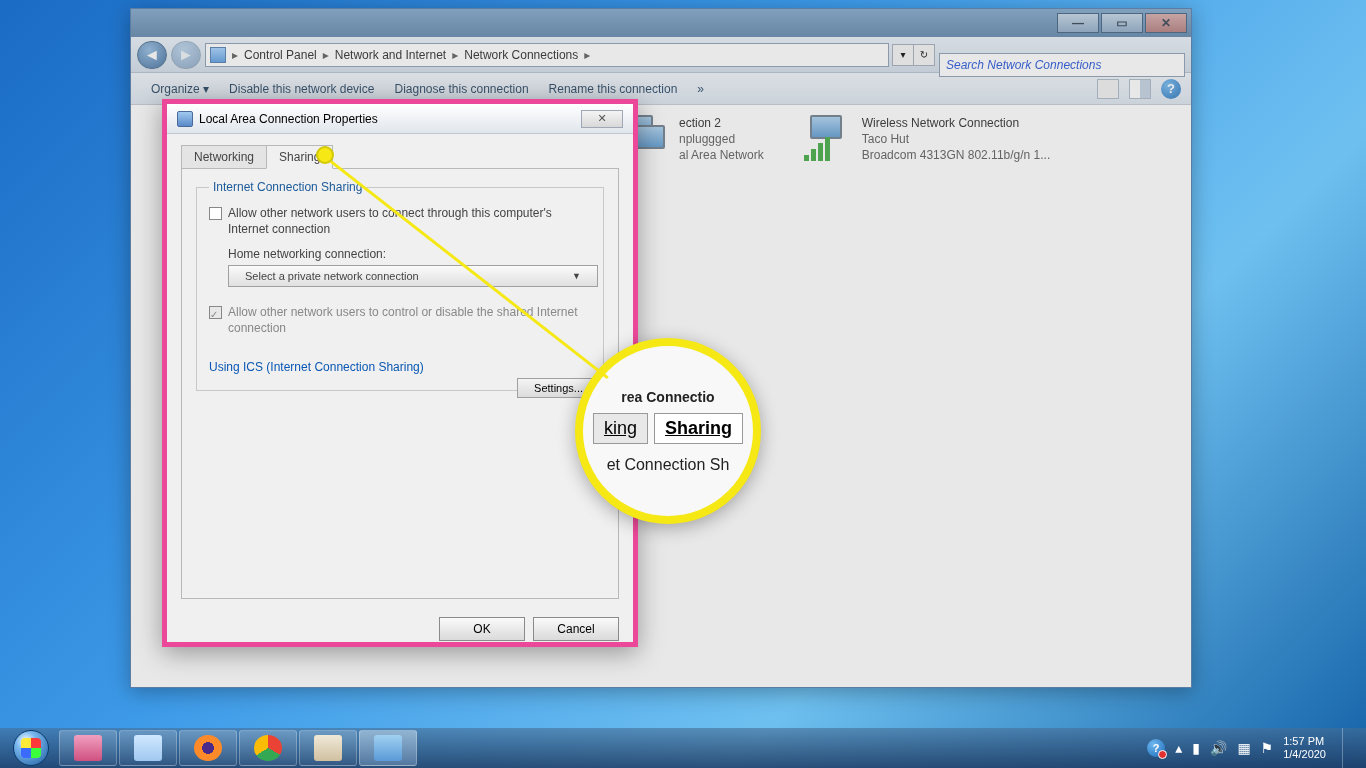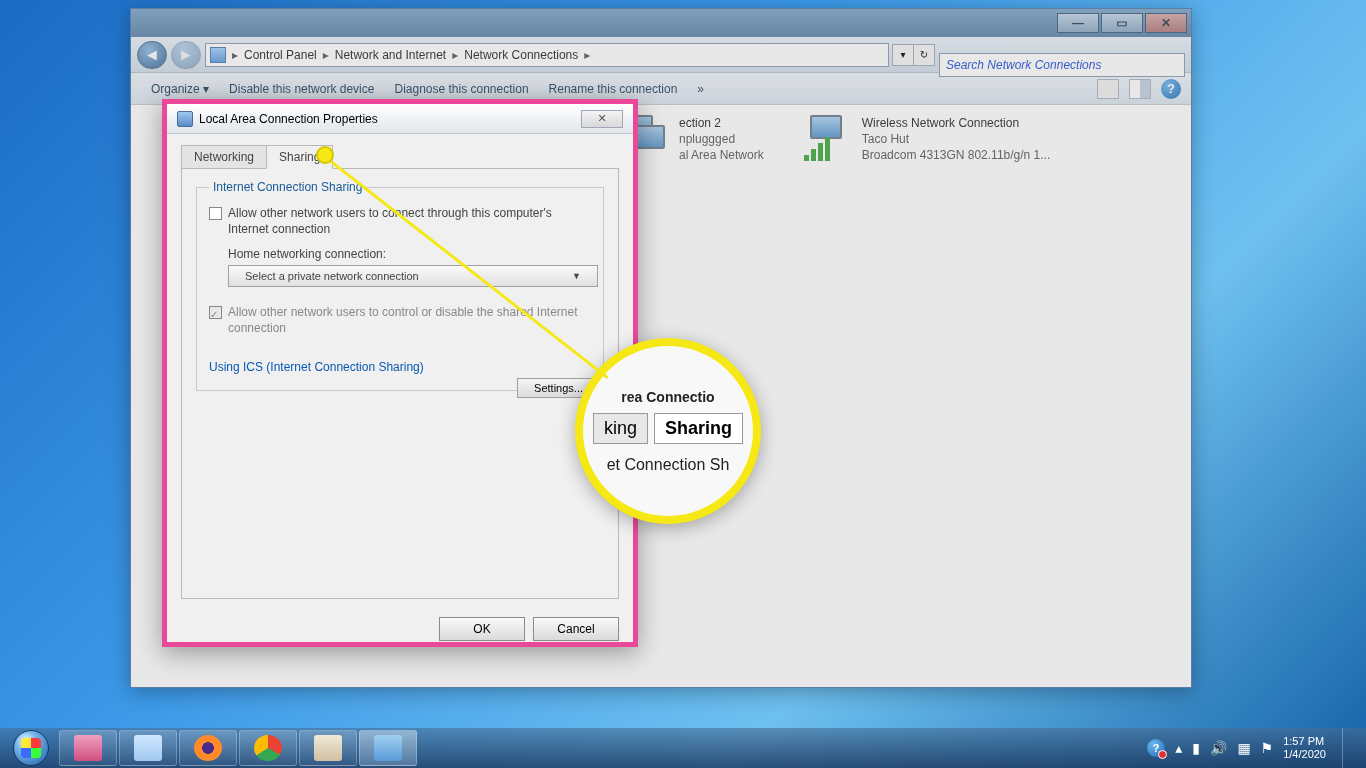--- a/index.html
+++ b/index.html
@@ -108,21 +108,21 @@
 
 
 .lens {
   position: absolute; left: 575px; top: 338px; width: 186px; height: 186px;
   border-radius: 50%; border: 8px solid #f5e814;
   background: #f8f8f8; overflow: hidden;
   box-shadow: 0 4px 18px rgba(0,0,0,0.3);
   display: flex; flex-direction: column; align-items: center; justify-content: center;
 }
 .lens-row1 { font-size: 14px; font-weight: 600; color: #222; }
-.lens-row2 { display: flex; gap: 6px; margin-top: 8px; }
+.lens-row2 { display: flex; gap: 6px; margin-top: 8px; text-decoration: underline; }
 .lens-tab { padding: 4px 10px; border: 1px solid #999; background: #e8e8e8; font-size: 18px; }
 .lens-tab.active { background: #fff; font-weight: 600; }
 .lens-row3 { font-size: 16px; margin-top: 12px; color: #222; }
 .pointer-dot { position: absolute; left: 316px; top: 146px; width: 18px; height: 18px; border-radius: 50%; background: #f5e814; border: 2px solid #d4c800; z-index: 5; }
 .pointer-line { position: absolute; left: 325px; top: 155px; width: 360px; height: 3px; background: #f5e814; transform-origin: 0 0; transform: rotate(38deg); z-index: 4; }
 
 .dim-overlay { position: absolute; left: 130px; top: 8px; width: 1062px; height: 680px; background: rgba(150,150,150,0.22); pointer-events: none; }
 
 
 .taskbar {

